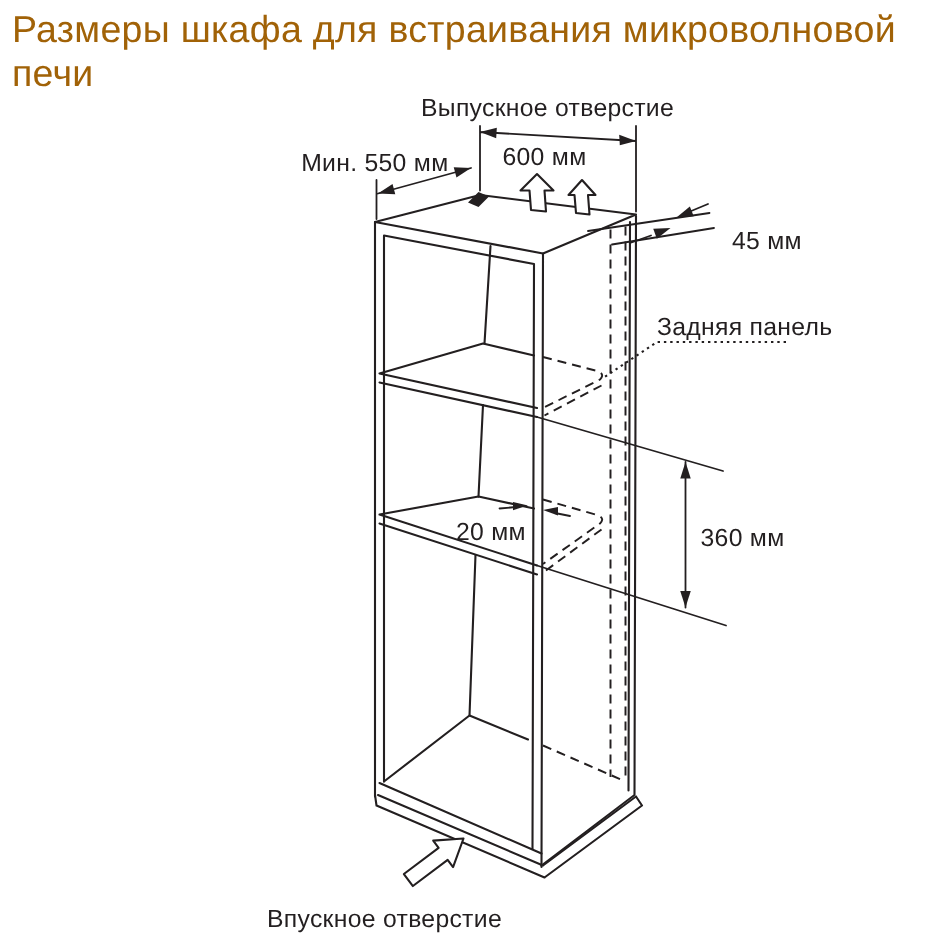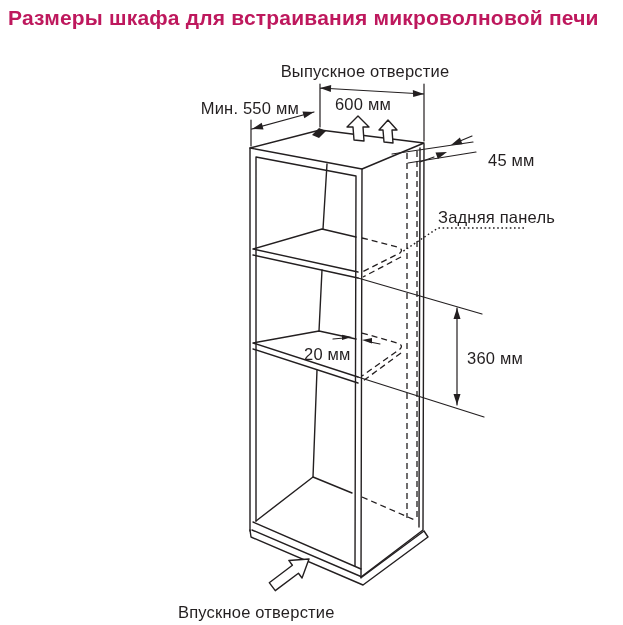--- a/index.html
+++ b/index.html
@@ -1,19 +1,19 @@
 <!DOCTYPE html>
 <html><head>
 <meta charset="utf-8">
 <style>
   html,body{margin:0;padding:0;background:#ffffff;}
   #page{position:relative;width:623px;height:625px;background:#fff;overflow:hidden;
         font-family:"Liberation Sans",sans-serif;}
   #title{position:absolute;top:6px;left:8px;width:610px;
-         font-size:21px;font-weight:bold;color:#be185d;letter-spacing:.2px;}
+         font-size:25px;font-weight:normal;color:#a16207;letter-spacing:.2px;}
   svg{position:absolute;top:0;left:0;}
   .ln{fill:none;stroke:#231f20;stroke-width:1.4;stroke-linecap:round;stroke-linejoin:round;}
   .thin{fill:none;stroke:#231f20;stroke-width:1.2;stroke-linecap:round;}
   .dash{fill:none;stroke:#231f20;stroke-width:1.3;stroke-dasharray:6 4;stroke-linecap:butt;}
   .dot{fill:none;stroke:#231f20;stroke-width:1.4;stroke-dasharray:1.6 2.6;stroke-linecap:butt;}
   .hd{fill:#231f20;stroke:none;}
   .hollow{fill:#ffffff;stroke:#231f20;stroke-width:1.4;stroke-linejoin:round;}
   text{font:16.5px "Liberation Sans",sans-serif;fill:#231f20;letter-spacing:.2px;}
 </style>
 </head>

